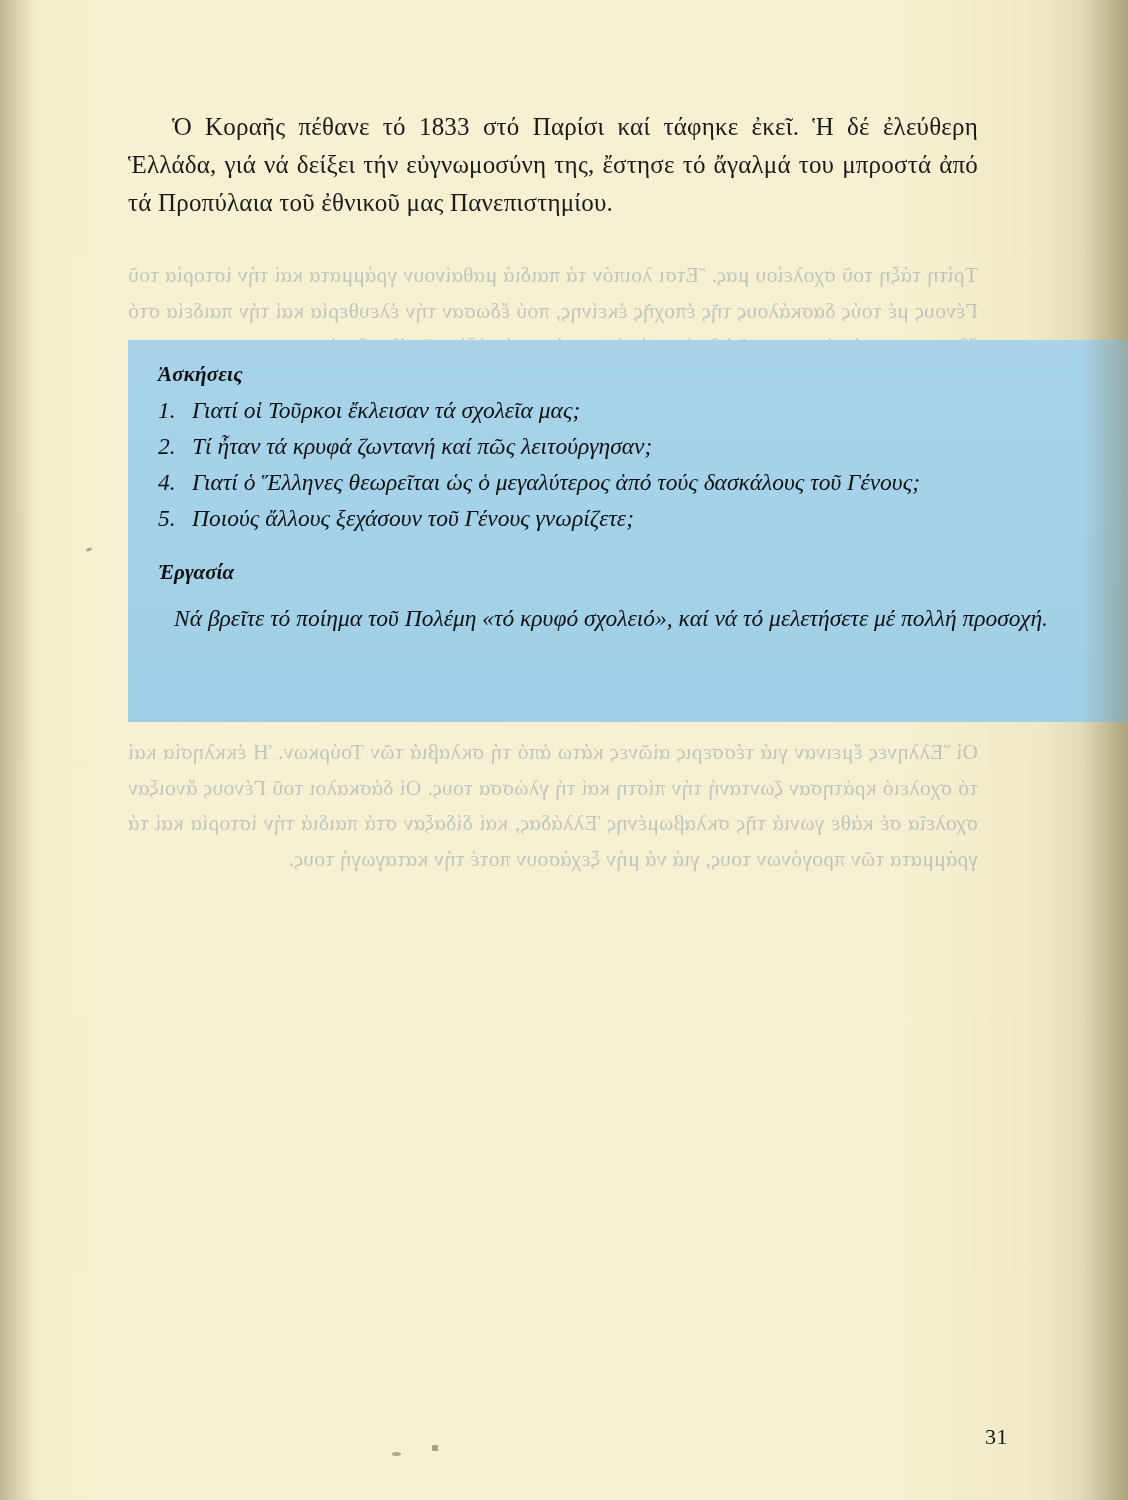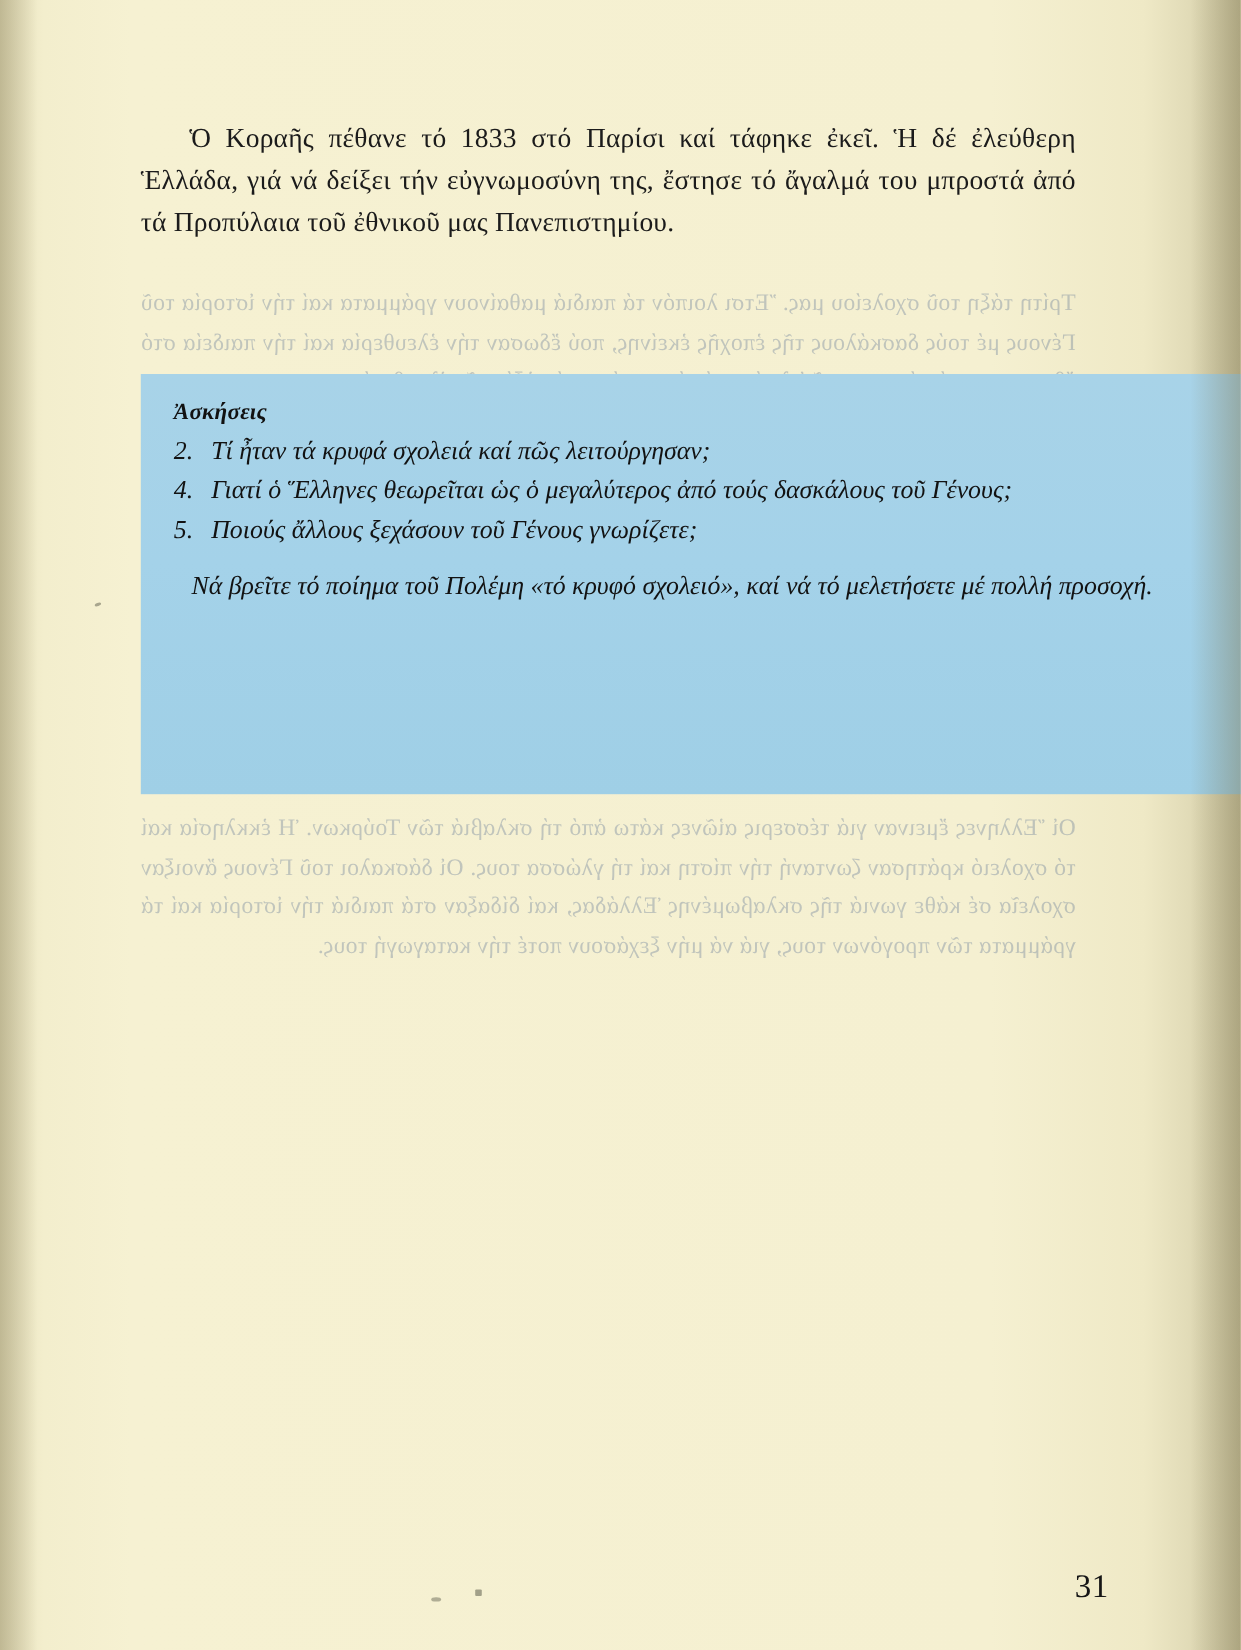--- a/index.html
+++ b/index.html
@@ -148,46 +148,48 @@
     border-radius: 50%;
     opacity: 0.55;
   }
   #speck-a { left: 86px; top: 548px; width: 6px; height: 3px; transform: rotate(-20deg); }
   #speck-b { left: 392px; top: 1452px; width: 9px; height: 4px; opacity: .5; }
   #speck-c { left: 432px; top: 1445px; width: 6px; height: 6px; opacity: .6; border-radius: 1px; }
 
   .page-number {
     position: absolute;
     right: 120px;
-    bottom: 40px;
-    font-size: 30px;
+    bottom: 50px;
+    font-size: 22px;
     color: #161616;
     letter-spacing: 0.5px;
   }
 </style>
 </head>
 <body>
 
 <div id="page">
 
   <div class="bleed" id="bleed-top">Τρίτη τάξη τοῦ σχολείου μας. Ἔτσι λοιπόν τά παιδιά μαθαίνουν γράμματα καί τήν ἱστορία τοῦ Γένους μέ τούς δασκάλους τῆς ἐποχῆς ἐκείνης, πού ἔδωσαν τήν ἐλευθερία καί τήν παιδεία στό ἔθνος μας, γιά νά φωτιστεῖ ὁ λαός καί νά γνωρίσει τήν ἀξία τῆς ἐλευθερίας του.</div>
   <div class="bleed" id="bleed-bottom">Οἱ Ἕλληνες ἔμειναν γιά τέσσερις αἰῶνες κάτω ἀπό τή σκλαβιά τῶν Τούρκων. Ἡ ἐκκλησία καί τό σχολειό κράτησαν ζωντανή τήν πίστη καί τή γλώσσα τους. Οἱ δάσκαλοι τοῦ Γένους ἄνοιξαν σχολεῖα σέ κάθε γωνιά τῆς σκλαβωμένης Ἑλλάδας, καί δίδαξαν στά παιδιά τήν ἱστορία καί τά γράμματα τῶν προγόνων τους, γιά νά μήν ξεχάσουν ποτέ τήν καταγωγή τους.</div>
 
   <div class="content">
     <p class="para">Ὁ Κοραῆς πέθανε τό 1833 στό Παρίσι καί τάφηκε ἐκεῖ. Ἡ δέ ἐλεύθερη Ἑλλάδα, γιά νά δείξει τήν εὐγνωμοσύνη της, ἔστησε τό ἄγαλμά του μπροστά ἀπό τά Προπύλαια τοῦ ἐθνικοῦ μας Πανεπιστημίου.</p>
   </div>
 
   <div class="highlight-box">
     <div class="highlight-inner">
       <div class="hl-title">Ἀσκήσεις</div>
       <ol class="q-list">
-        <li><span class="num">2.</span><span>Τί ἦταν τά κρυφά σχολειά καί πῶς λειτούργησαν;</span></li>
+        <li><span class="num">1.</span><span>Γιατί οἱ Τοῦρκοι ἔκλεισαν τά σχολεῖα μας;</span></li>
+        <li><span class="num">2.</span><span>Τί ἦταν τά κρυφά ζωντανή καί πῶς λειτούργησαν;</span></li>
         <li><span class="num">4.</span><span>Γιατί ὁ Ἕλληνες θεωρεῖται ὡς ὁ μεγαλύτερος ἀπό τούς δασκάλους τοῦ Γένους;</span></li>
         <li><span class="num">5.</span><span>Ποιούς ἄλλους ξεχάσουν τοῦ Γένους γνωρίζετε;</span></li>
       </ol>
+      <div class="hl-title-2">Ἐργασία</div>
       <p class="task-text">Νά βρεῖτε τό ποίημα τοῦ Πολέμη «τό κρυφό σχολειό», καί νά τό μελετήσετε μέ πολλή προσοχή.</p>
     </div>
   </div>
 
   <div class="speck" id="speck-a"></div>
   <div class="speck" id="speck-b"></div>
   <div class="speck" id="speck-c"></div>
 
   <div class="page-number">31</div>
 </div>

